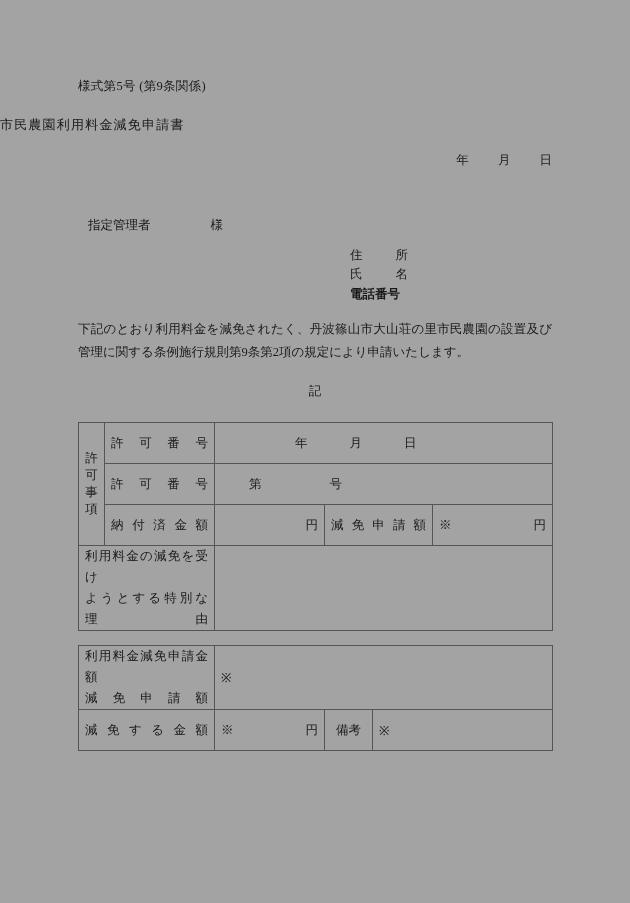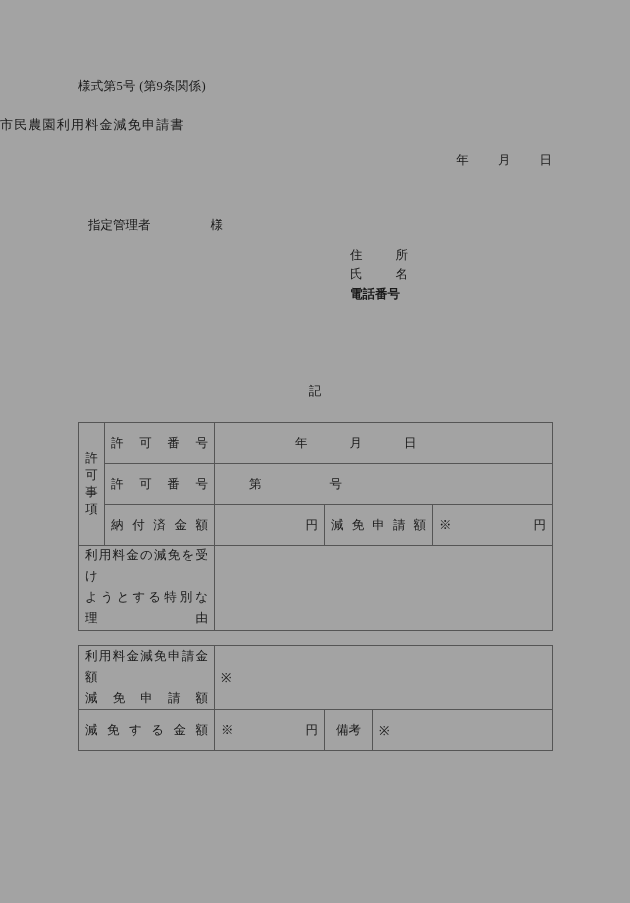--- a/index.html
+++ b/index.html
@@ -125,21 +125,21 @@
 
   
   .vert-label {
     width: 24px;
     text-align: center;
     line-height: 17px;
     padding: 0 2px;
   }
   .vert-label span { display: block; }
 
-  .cell-reason { height: 88px; vertical-align: middle; font-family: Liberation Mono, monospace; }
+  .cell-reason { height: 88px; vertical-align: middle; }
   .cell-reason .just { line-height: 21px; }
   .cell-tall { height: 88px; vertical-align: top; padding-top: 7px; }
   .cell-basis { height: 88px; vertical-align: middle; }
   .cell-basis .just { line-height: 21px; font-family: Liberation Serif, serif; }
 
   .ymd-cell span { margin-right: 42px; }
   .ymd-cell span:last-child { margin-right: 0; }
   .no-cell .dai { margin-right: 68px; }
 
   .note {
@@ -171,20 +171,21 @@
   <div class="applicant">
     <div class="row">
         <span class="just" style="width:58px">住所</span>
       </div>
     <div class="row">
         <span class="just" style="width:58px">氏名</span>
       </div>
     <div class="row plain"><span>電話番号</span></div>
   </div>
 
+  <div class="body-text indent">下記のとおり利用料金を減免されたく、丹波篠山市大山荘の里市民農園の設置及び管理に関する条例施行規則第9条第2項の規定により申請いたします。</div>
 
   <div class="ki">記</div>
 
   <table class="tbl" id="table-permit">
     <colgroup>
       <col style="width:26px">
       <col style="width:110px">
       <col style="width:110px">
       <col style="width:108px">
       <col style="width:120px">

